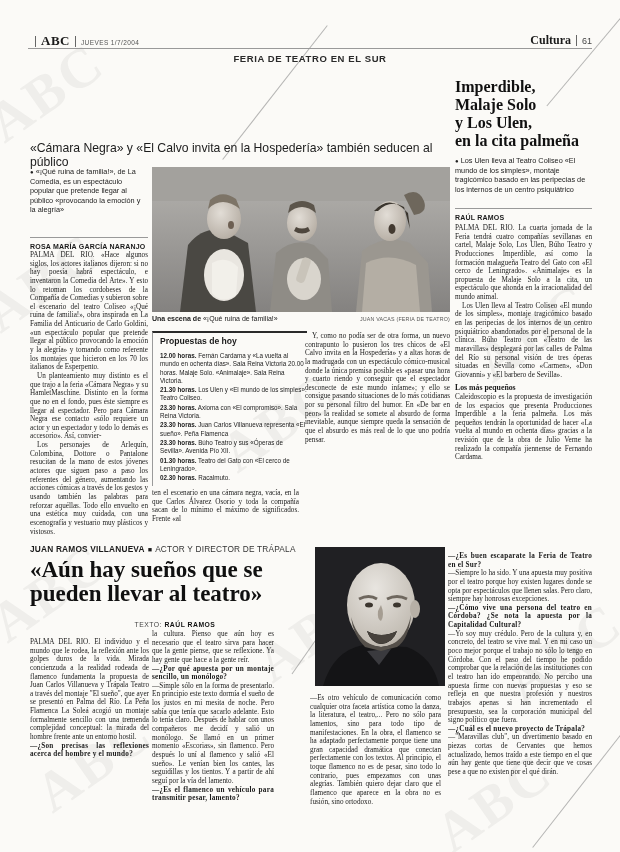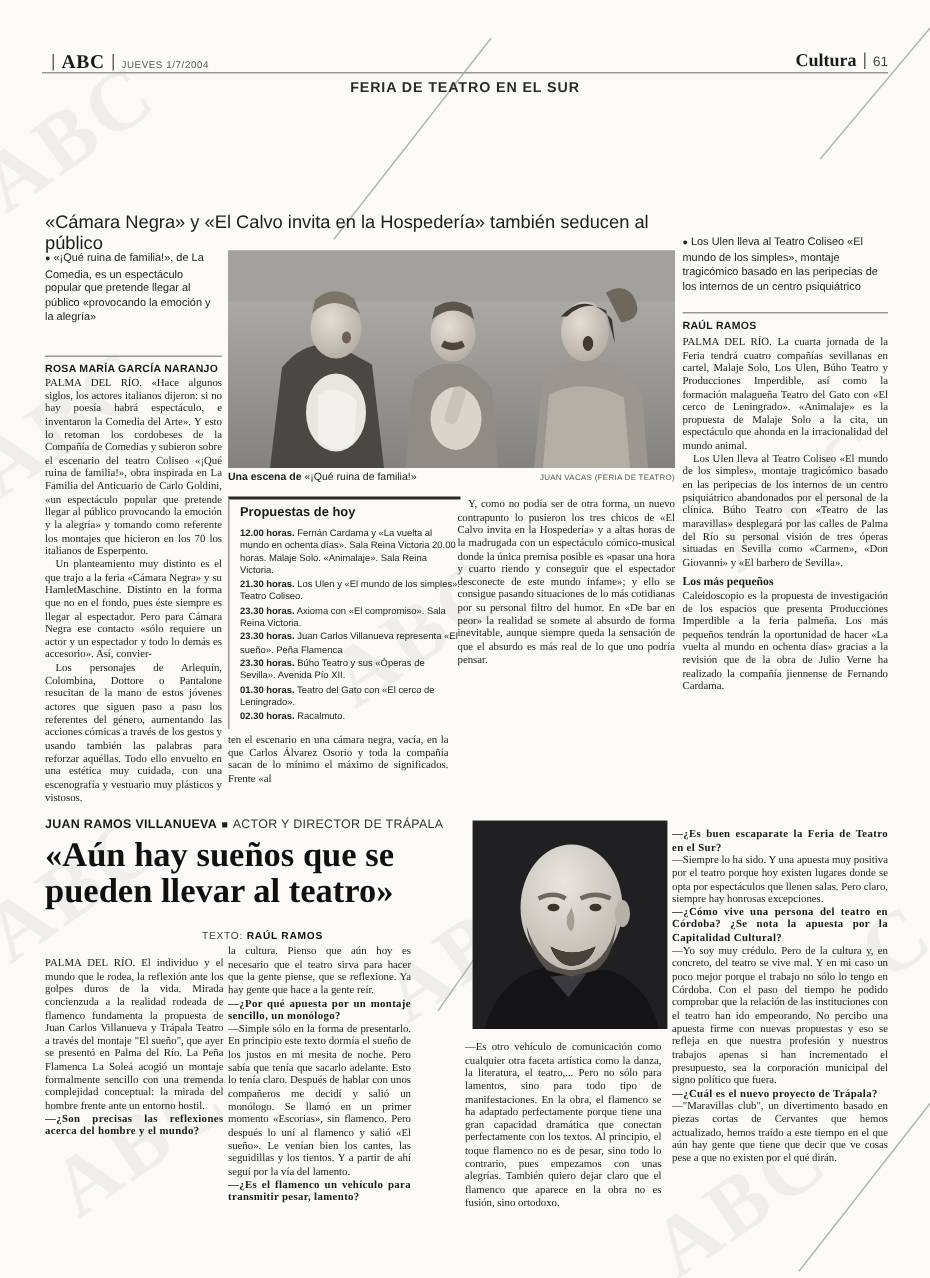--- a/index.html
+++ b/index.html
@@ -164,20 +164,24 @@
   </div>
 
   <div class="abs body-col" style="left:152px;top:489px;width:147px;height:50px;">
     <p>ten el escenario en una cámara negra, vacía, en la que Carlos Álvarez Osorio y toda la compañía sacan de lo mínimo el máximo de significados. Frente «al</p>
   </div>
 
   <div class="abs body-col" style="left:305px;top:332px;width:145px;height:208px;">
     <p class="ind">Y, como no podía ser de otra forma, un nuevo contrapunto lo pusieron los tres chicos de «El Calvo invita en la Hospedería» y a altas horas de la madrugada con un espectáculo cómico-musical donde la única premisa posible es «pasar una hora y cuarto riendo y conseguir que el espectador desconecte de este mundo infame»; y ello se consigue pasando situaciones de lo más cotidianas por su personal filtro del humor. En «De bar en peor» la realidad se somete al absurdo de forma inevitable, aunque siempre queda la sensación de que el absurdo es más real de lo que uno podría pensar.</p>
   </div>
 
+  <h2 class="abs side-headline" style="margin:0;">Imperdible,
+Malaje Solo
+y Los Ulen,
+en la cita palmeña</h2>
   <div class="abs lead-bullet" style="left:455px;top:156px;width:137px;">
     <span class="bullet-dot">●</span><span>Los Ulen lleva al Teatro Coliseo «El mundo de los simples», montaje tragicómico basado en las peripecias de los internos de un centro psiquiátrico</span>
   </div>
   <div class="abs hrule" style="left:455px;top:208px;width:137px;"></div>
   <div class="abs byline" style="left:455px;top:214px;width:137px;">RAÚL RAMOS</div>
   <div class="abs body-col" style="left:455px;top:224px;width:137px;height:313px;">
     <p>PALMA DEL RÍO. La cuarta jornada de la Feria tendrá cuatro compañías sevillanas en cartel, Malaje Solo, Los Ulen, Búho Teatro y Producciones Imperdible, así como la formación malagueña Teatro del Gato con «El cerco de Leningrado». «Animalaje» es la propuesta de Malaje Solo a la cita, un espectáculo que ahonda en la irracionalidad del mundo animal.</p>
     <p class="ind">Los Ulen lleva al Teatro Coliseo «El mundo de los simples», montaje tragicómico basado en las peripecias de los internos de un centro psiquiátrico abandonados por el personal de la clínica. Búho Teatro con «Teatro de las maravillas» desplegará por las calles de Palma del Río su personal visión de tres óperas situadas en Sevilla como «Carmen», «Don Giovanni» y «El barbero de Sevilla».</p>
     <div class="subhead">Los más pequeños</div>
     <p>Caleidoscopio es la propuesta de investigación de los espacios que presenta Producciones Imperdible a la feria palmeña. Los más pequeños tendrán la oportunidad de hacer «La vuelta al mundo en ochenta días» gracias a la revisión que de la obra de Julio Verne ha realizado la compañía jiennense de Fernando Cardama.</p>

